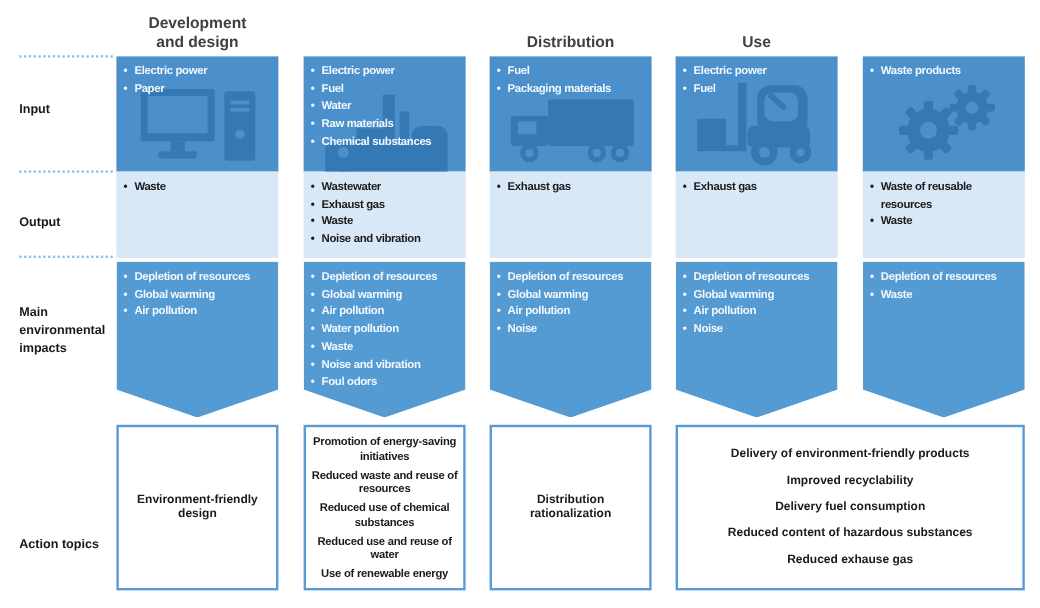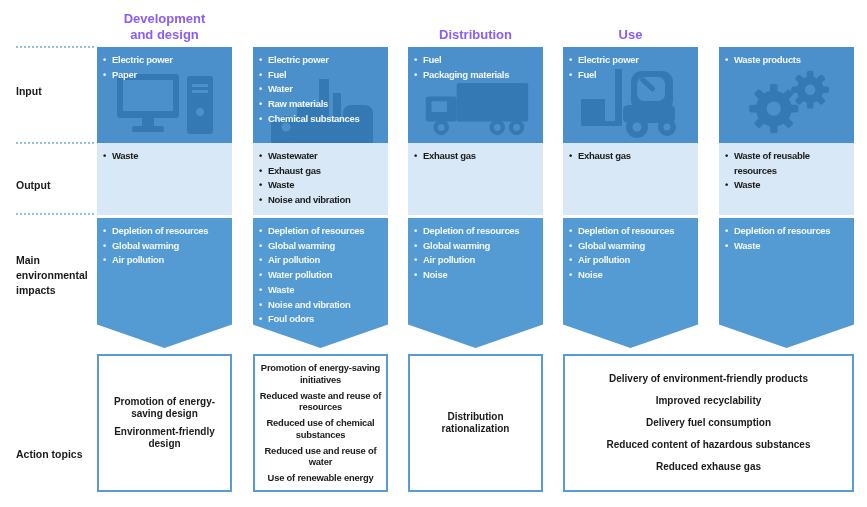--- a/index.html
+++ b/index.html
@@ -9,21 +9,21 @@
   
   .row-label{position:absolute;left:16px;width:86px;font-size:10.5px;font-weight:bold;
              color:var(--text-dark,#1a1a1a);line-height:1.45;margin-top:32px;}
   .dotted-sep{position:absolute;left:16px;width:78px;height:0;
               border-top:2px dotted var(--dotted,#93c1e4);}
 
   
   .col{position:absolute;top:0;width:135px;height:507px;}
   .col-header{position:absolute;top:0;left:0;width:135px;height:45px;display:flex;
               align-items:flex-end;justify-content:center;text-align:center;
-              font-size:13px;font-weight:bold;color:#8b5cf6;line-height:1.25;padding-bottom:2px;box-sizing:border-box;}
+              font-size:13px;font-weight:bold;color:#404040;line-height:1.25;padding-bottom:2px;box-sizing:border-box;}
   .col-header span{display:inline-block;max-width:104px;}
 
   .input-box{position:absolute;top:47px;left:0;width:135px;height:96px;
              background:var(--input-box,#4b90ca);overflow:hidden;}
   .output-box{position:absolute;top:143px;left:0;width:135px;height:72px;
               background:var(--output-box,#d9e8f6);overflow:hidden;}
   .impacts-box{position:absolute;top:218px;left:0;width:135px;height:130px;
                background:var(--impacts-box,#549ad3);
                clip-path:polygon(0 0,100% 0,100% 82%,50% 100%,0 82%);}
 
@@ -86,21 +86,20 @@
       </ul>
     </div>
     <div class="impacts-box">
       <ul class="bullets light">
         <li>Depletion of resources</li>
         <li>Global warming</li>
         <li>Air pollution</li>
       </ul>
     </div>
     <div class="action-box">
-      <p>Promotion of energy-saving design</p>
       <p>Environment-friendly design</p>
     </div>
   </div>
 
   <div class="col" style="left:253px">
     <div class="input-box">
       <ul class="bullets light">
         <li>Electric power</li>
         <li>Fuel</li>
         <li>Water</li>

